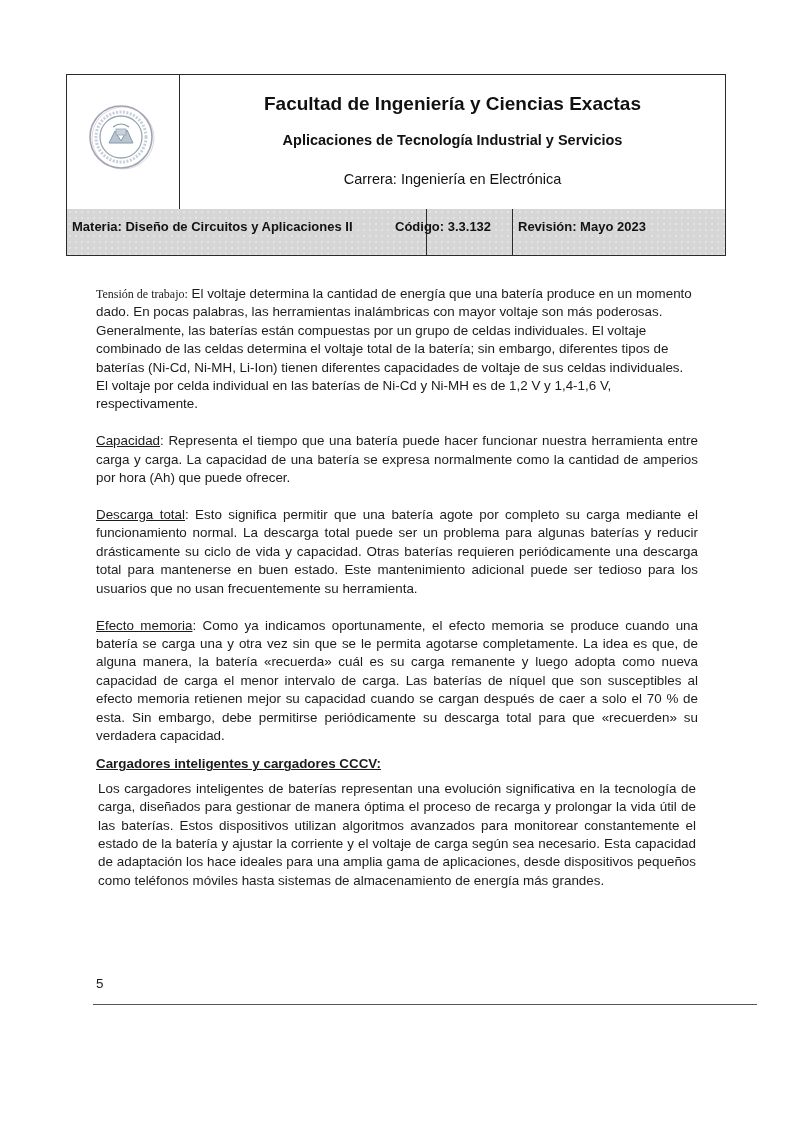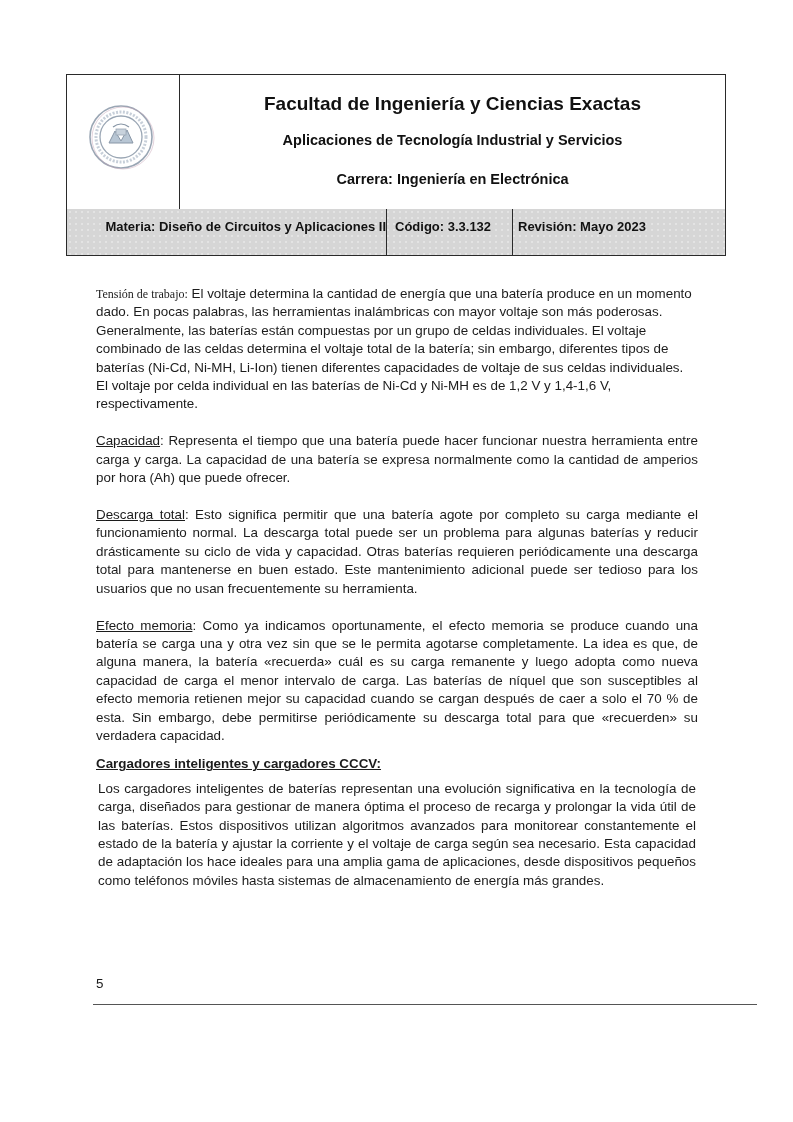--- a/index.html
+++ b/index.html
@@ -8,28 +8,28 @@
   .hdr { position: absolute; left: 66px; top: 74px; width: 660px; height: 182px;
          border: 1.5px solid #2a2a2a; box-sizing: border-box; }
   .hdr-top { position: absolute; left: 0; top: 0; right: 0; height: 134px;
              border-bottom: 1.5px solid #2a2a2a; }
   .logo-cell { position: absolute; left: 0; top: 0; width: 113px; height: 134px;
                border-right: 1.5px solid #2a2a2a; box-sizing: border-box; }
   .logo { position: absolute; left: 20px; top: 28px; width: 68px; height: 68px; }
   .titles { position: absolute; left: 113px; top: 0; right: 0; height: 134px; text-align: center; }
   .t1 { position: absolute; top: 10px; left: 0; right: 0; font-size: 19px; font-weight: bold; color: #111; margin-top: 8px; }
   .t2 { position: absolute; top: 57px; left: 0; right: 0; font-size: 14.5px; font-weight: bold; color: #111; }
-  .t3 { position: absolute; top: 96px; left: 0; right: 0; font-size: 14.5px; font-weight: bold; color: #111; }
+  .t3 { position: absolute; top: 96px; left: 0; right: 0; font-size: 14.5px; font-weight: normal; color: #111; }
   .hdr-bot { position: absolute; left: 0; top: 134px; right: 0; bottom: 0;
              background-color: #d6d6d6;
              background-image: radial-gradient(#f2f2f2 0.6px, transparent 0.8px);
              background-size: 6px 6px; }
   .cell { position: absolute; top: 0; bottom: 0; font-size: 13px; font-weight: bold; color: #111;
           padding: 10px 0 0 5px; box-sizing: border-box; }
-  .c1 { left: 0; width: 320px; border-right: 1.5px solid #2a2a2a; text-align: right; }
+  .c1 { left: 0; width: 360px; border-right: 1.5px solid #2a2a2a; }
   .c2 { left: 320px; width: 126px; border-right: 1.5px solid #2a2a2a; padding-left: 8px; }
   .c3 { left: 446px; right: 0; padding-left: 5px; }
   .content { position: absolute; left: 96px; top: 285px; width: 602px;
              font-size: 13.4px; line-height: 18.4px; color: #1c1c1c; }
   .para { margin: 0 0 18.5px 0; text-align: justify; }
   .para:first-child { text-align: left; }
   .term { text-decoration: underline; }
   .term-serif { font-family: "Liberation Serif", "DejaVu Serif", serif; font-size: 12px; }
   .section-title { font-weight: bold; text-decoration: underline; margin: 0 0 6px 0; }
   .section-para { margin: 2px; text-align: justify; }

